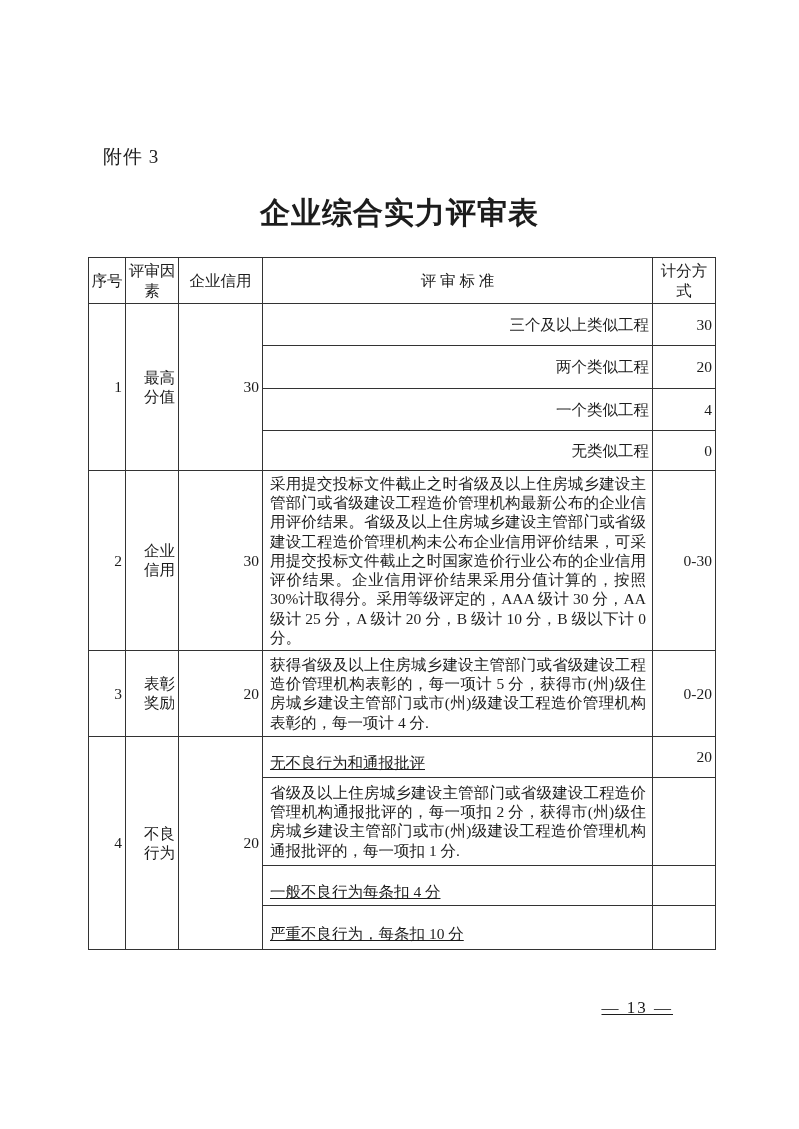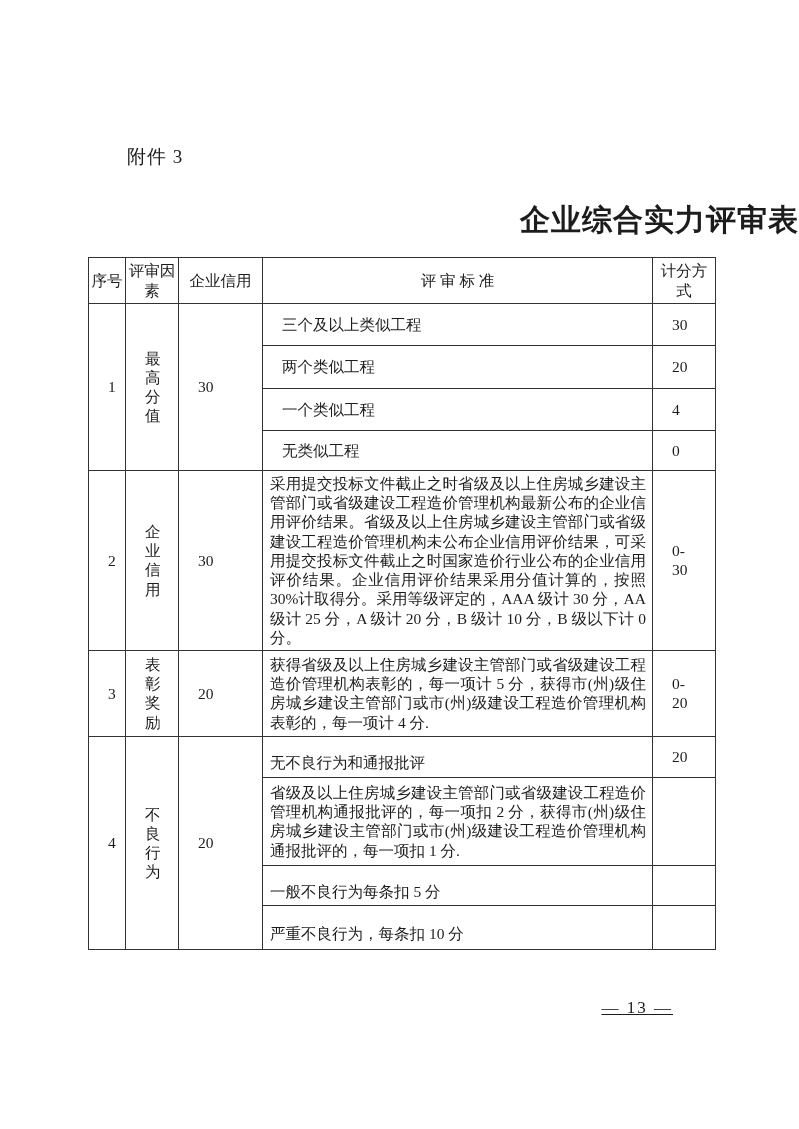--- a/index.html
+++ b/index.html
@@ -13,28 +13,27 @@
     color: #1c1c1c;
     font-family: "Liberation Serif", "DejaVu Serif", serif;
     overflow: hidden;
   }
   .attachment {
     position: absolute;
     left: 103px;
     top: 144px;
     font-size: 19px;
     letter-spacing: 1px;
-    margin-left: 24px;
   }
   .doc-title {
     position: absolute;
     left: 0;
-    top: 200px;
+    top: 193px;
     width: 100%;
-    text-align: right;
+    text-align: center;
     font-size: 30px;
     font-weight: bold;
     letter-spacing: 1px;
   }
   table.eval {
     position: absolute;
     left: 88px;
     top: 257px;
     width: 627px;
     border-collapse: collapse;
@@ -42,23 +41,23 @@
     font-size: 15.5px;
     border-radius: 27px;
   }
   table.eval th, table.eval td {
     border: 1px solid #333333;
     vertical-align: middle;
     line-height: 1.24;
     font-weight: normal;
   }
   table.eval th { padding: 2px 2px; text-align: center; }
-  td.c { text-align: left; padding: 2px 19px; }
+  td.c { text-align: right; padding: 2px 3px; }
   td.j { text-align: justify; text-justify: inter-character; padding: 3px 6px 3px 7px; margin-left: 29px; }
-  td.l { text-align: left; padding: 15px 6px 3px 7px; }
+  td.l { text-align: left; padding: 15px 6px 3px 7px; text-decoration: underline; }
   .page-number {
     position: absolute;
     top: 998px;
     right: 126px;
     font-size: 17px;
     letter-spacing: 2px;
     text-decoration: underline;
   }
 </style>
 </head>
@@ -128,21 +127,21 @@
         <td class="c" rowspan="4">不良行为</td>
         <td class="c" rowspan="4">20</td>
         <td class="l">无不良行为和通报批评</td>
         <td class="c">20</td>
       </tr>
       <tr style="height:88px">
         <td class="j">省级及以上住房城乡建设主管部门或省级建设工程造价管理机构通报批评的，每一项扣 2 分，获得市(州)级住房城乡建设主管部门或市(州)级建设工程造价管理机构通报批评的，每一项扣 1 分.</td>
         <td class="c"></td>
       </tr>
       <tr style="height:40px">
-        <td class="l">一般不良行为每条扣 5 分</td>
+        <td class="l">一般不良行为每条扣 4 分</td>
         <td class="c"></td>
       </tr>
       <tr style="height:44px">
         <td class="l">严重不良行为，每条扣 10 分</td>
         <td class="c"></td>
       </tr>
     </tbody>
   </table>
 
   <div class="page-number">— 13 —</div>

